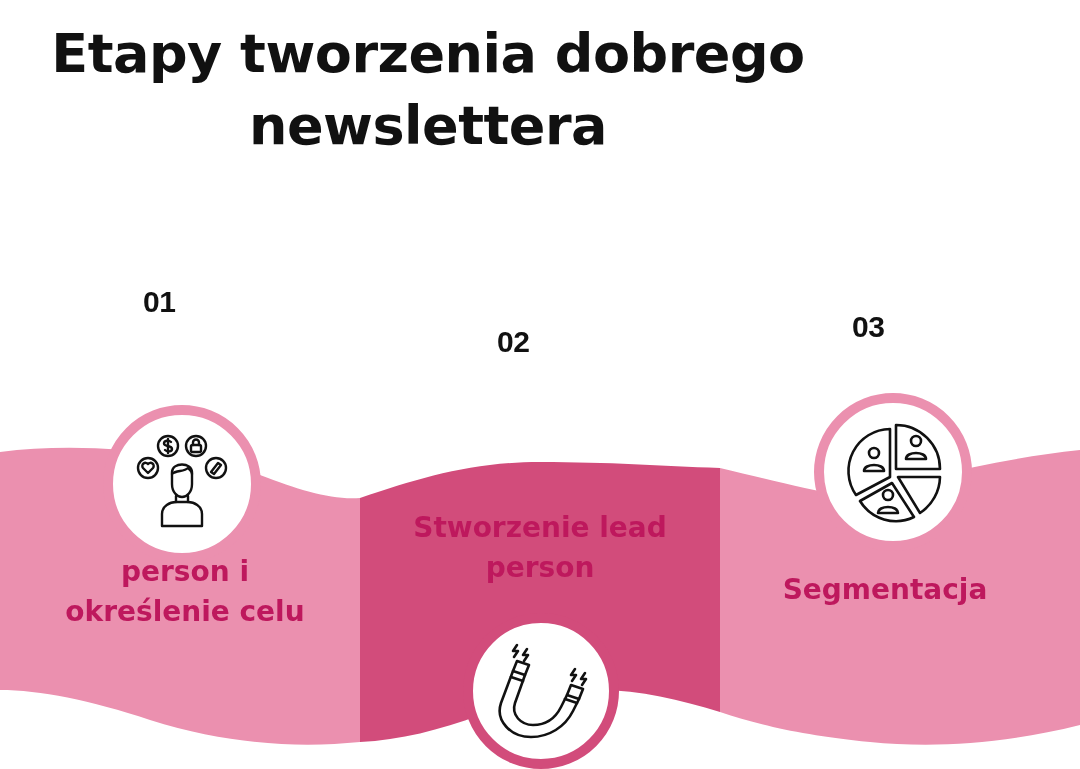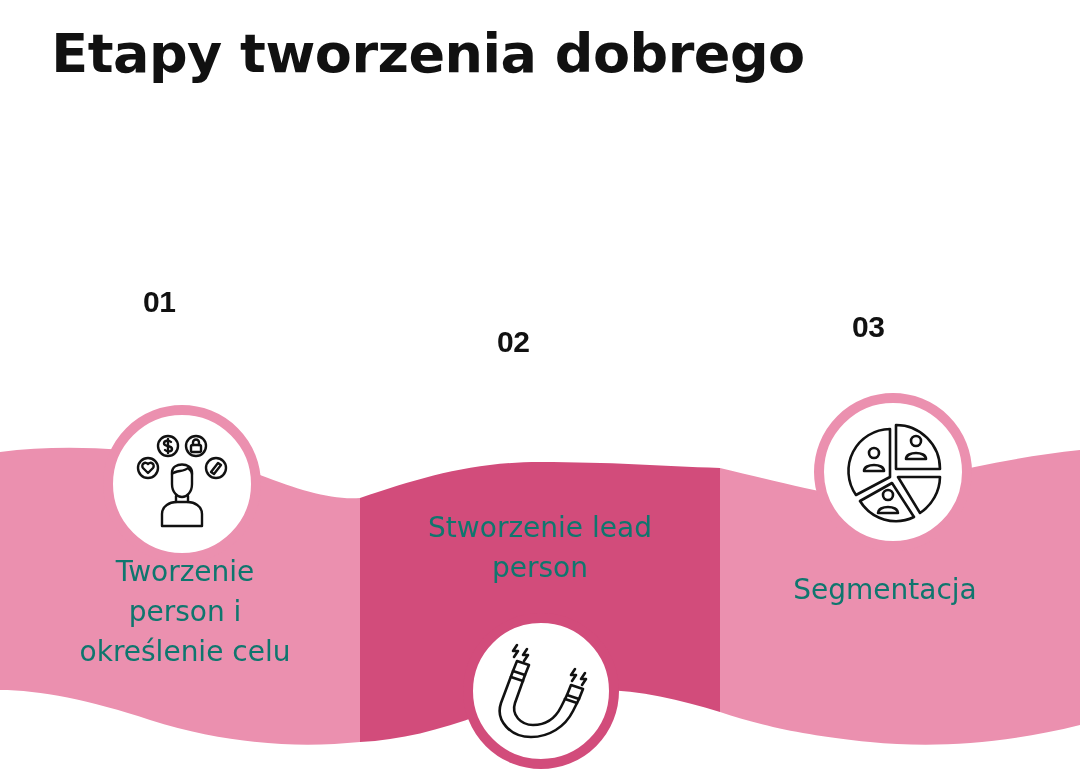--- a/index.html
+++ b/index.html
@@ -1,27 +1,28 @@
 <!DOCTYPE html>
 <html><head>
   <meta charset="utf-8">
   <style>
     html, body { margin: 0; padding: 0; background: #ffffff; }
     body { width: 1080px; height: 769px; position: relative; overflow: hidden; font-family: "DejaVu Sans", sans-serif; }
     .title { position: absolute; left: 0; top: 18px; width: 856px; text-align: center; font-family: "DejaVu Sans", sans-serif; font-weight: bold; font-size: 54px; line-height: 72px; color: #111111; letter-spacing: -0.5px; }
     .step-num { position: absolute; font-family: Liberation Sans, sans-serif; font-weight: bold; font-size: 30px; color: #111111; letter-spacing: -0.5px; }
     .waves { position: absolute; left: 0; top: 0; width: 1080px; height: 769px; }
-    .label { position: absolute; text-align: center; color: #0f766e; font-family: "DejaVu Sans", sans-serif; font-weight: normal; font-size: 28px; line-height: 40px; }
+    .label { position: absolute; text-align: center; color: #be185d; font-family: "DejaVu Sans", sans-serif; font-weight: bold; font-size: 28px; line-height: 40px; }
     .icon-circle { position: absolute; border-radius: 50%; background: #ffffff; box-sizing: border-box; display: flex; align-items: center; justify-content: center; }
   </style>
 </head>
 <body>
 
 <div class="title">
   <div>Etapy tworzenia dobrego</div>
+  <div>newslettera</div>
 </div>
 
 <div class="step-num" style="left:143px; top:285px;">01</div>
 <div class="step-num" style="left:497px; top:325px;">02</div>
 <div class="step-num" style="left:852px; top:285px;margin-top:25px;">03</div>
 
 <svg class="waves" viewBox="0 0 1080 769">
 
   <path d="M0,452 C90,440 200,455 260,475 C300,490 330,500 360,498 L360,742 C300,748 230,745 150,720 C90,700 40,690 0,690 Z" fill="#EB90AF"></path>
 
@@ -91,21 +92,20 @@
 
     <circle cx="74" cy="20" r="5"></circle>
     <path d="M64,38 C64,30 84,30 84,38 Z"></path>
 
     <circle cx="46" cy="74" r="5"></circle>
     <path d="M36,92 C36,84 56,84 56,92 Z"></path>
   </svg>
 </div>
 
 <div class="label" style="left:60px; top:552px; width:250px;">
-  <div>Tworzenie</div>
   <div>person i</div>
   <div>określenie celu</div>
 </div>
 
 <div class="label" style="left:375px; top:508px; width:330px;">
   <div>Stworzenie lead</div>
   <div>person</div>
 </div>
 
 <div class="label" style="left:755px; top:570px; width:260px;">

